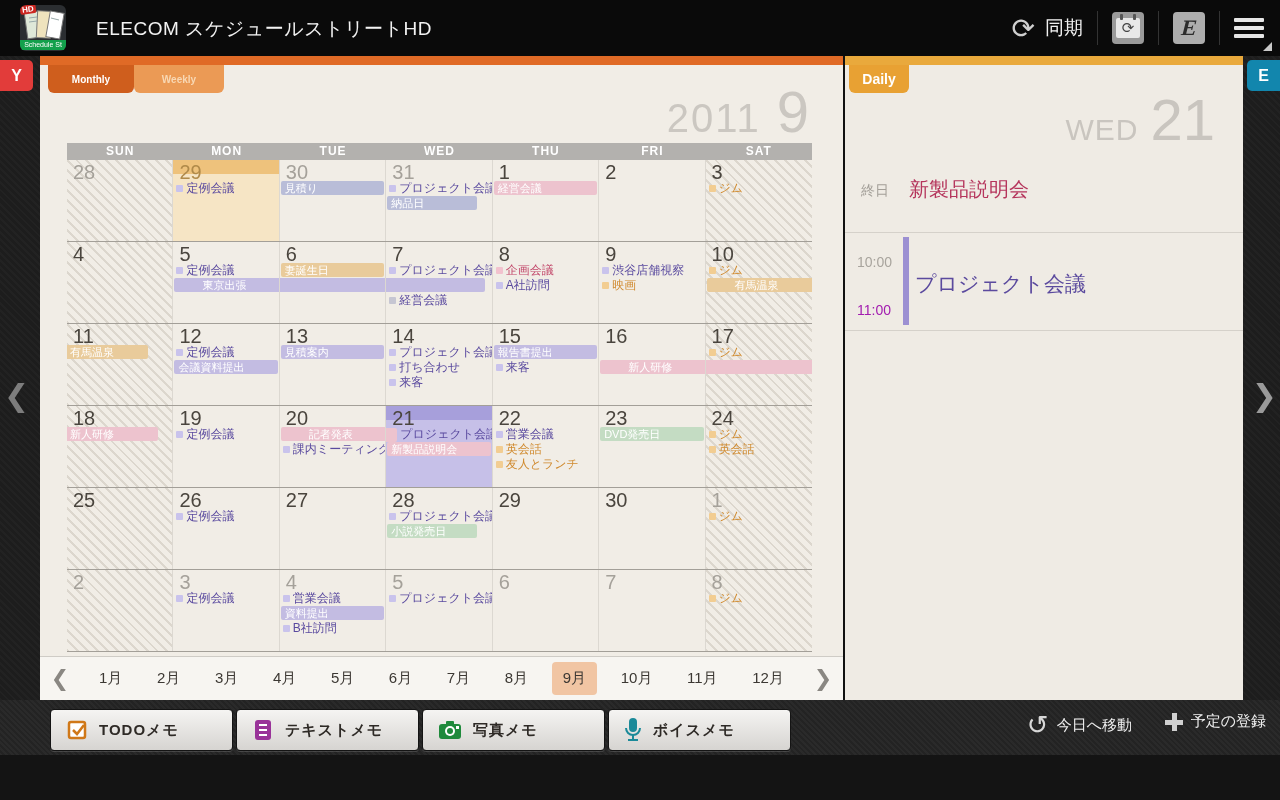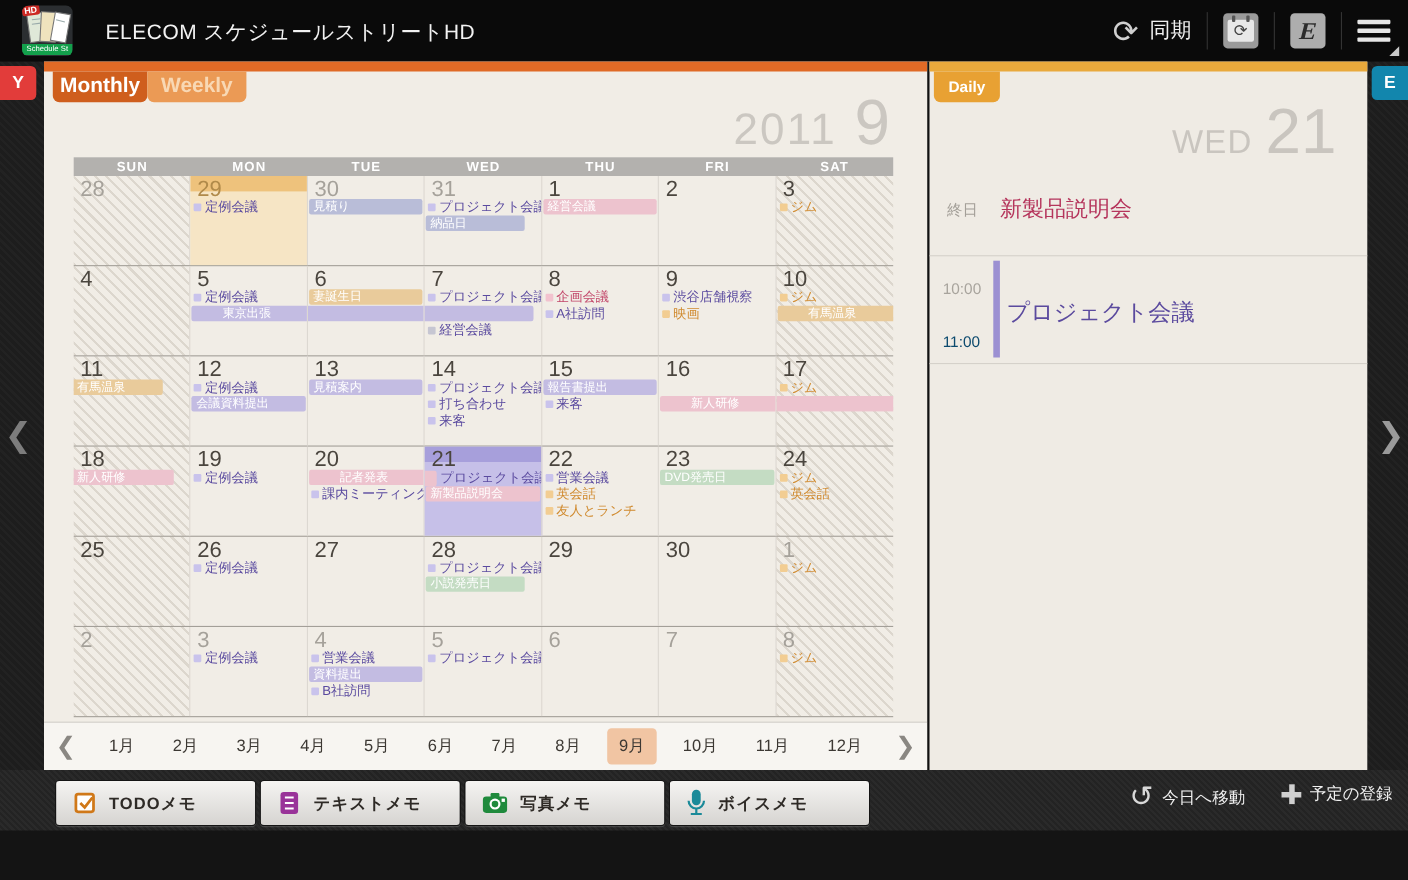--- a/index.html
+++ b/index.html
@@ -32,21 +32,21 @@
   #strip-right { right:0; width:37px; }
   #tab-y { position:absolute; left:0; top:4px; width:33px; height:31px; background:#e23c3a; border-radius:0 5px 5px 0; color:#fff; font-weight:bold; font-size:16px; display:flex; align-items:center; justify-content:center; }
   #tab-e { position:absolute; right:0; top:4px; width:33px; height:31px; background:#1286ad; border-radius:5px 0 0 5px; color:#fff; font-weight:bold; font-size:16px; display:flex; align-items:center; justify-content:center; }
   .edge-arrow { position:absolute; top:322px; font-size:30px; color:#7d7d7d; font-family:"DejaVu Sans",sans-serif; }
   #arrow-left { left:4px; }
   #arrow-right { right:3px; color:#9a9a9a; }
 
   
   #calpanel { position:absolute; left:40px; top:56px; width:803px; height:644px; background:#f1ede6; }
   #cal-topband { position:absolute; left:0; top:0; width:100%; height:9px; background:#e06a26; }
-  .vtab { position:absolute; top:9px; height:28px; display:flex; align-items:center; justify-content:center; font-weight:bold; font-size:19px; border-radius:0 0 6px 6px; }
+  .vtab { position:absolute; top:9px; height:28px; display:flex; align-items:center; justify-content:center; font-weight:bold; font-size:10px; border-radius:0 0 6px 6px; }
   #tab-monthly { left:8px; width:86px; background:#cf5e1d; color:#fff; }
   #tab-weekly { left:94px; width:90px; background:#eb9a55; color:#f8d8b4; }
   #ym { position:absolute; right:34px; top:22px; display:flex; align-items:baseline; color:#cbc7c1; }
   #ym .yr { font-size:40px; letter-spacing:2px; }
   #ym .mo { font-size:58px; margin-left:16px; }
 
   #cal-grid { position:absolute; left:27px; top:87px; width:745px; }
   #dow-row { display:grid; grid-template-columns:repeat(7,1fr); background:#b3b1ae; height:17px; }
   #dow-row span { color:#fff; font-size:12px; font-weight:bold; text-align:center; line-height:17px; letter-spacing:1px; }
   .wk-row { display:grid; grid-template-columns:repeat(7,1fr); border-bottom:1px solid #a39f98; }
@@ -84,21 +84,21 @@
   #tab-daily { position:absolute; left:4px; top:9px; width:60px; height:28px; background:#e8a133; color:#fff; font-weight:bold; font-size:14px; display:flex; align-items:center; justify-content:center; border-radius:0 0 6px 6px; }
   #daily-date { position:absolute; right:28px; top:30px; display:flex; align-items:baseline; color:#c9c5bf; }
   #daily-date .wd { font-size:30px; letter-spacing:1px; }
   #daily-date .dn { font-size:58px; margin-left:12px; }
   #allday-row { position:absolute; left:0; top:118px; width:100%; height:58px; }
   #allday-label { position:absolute; left:16px; top:8px; font-size:14px; color:#a39f98; }
   #allday-event { position:absolute; left:64px; top:2px; font-size:20px; color:#b5355c; }
   .h-div { position:absolute; left:0; width:100%; height:1px; background:#d5d1ca; }
   #timed-block { position:absolute; left:0; top:176px; width:100%; height:98px; }
   #t-start { position:absolute; left:12px; top:22px; font-size:14px; color:#a8a49d; }
-  #t-end { position:absolute; left:12px; top:70px; font-size:14px; color:#0c4a6e; }
+  #t-end { position:absolute; left:12px; top:70px; font-size:14px; color:#a21caf; }
   #t-bar { position:absolute; left:58px; top:5px; width:6px; height:88px; background:#9c90d2; }
   #timed-event { position:absolute; left:70px; top:38px; font-size:21px; color:#5b4a9e; }
 
   
   #toolbar { position:absolute; left:0; top:700px; width:1280px; height:55px; background:#232323;
     background-image:repeating-linear-gradient(45deg, rgba(255,255,255,0.03) 0 2px, transparent 2px 4px); }
   .memo-btn { position:absolute; top:9px; width:183px; height:42px; background:linear-gradient(#f5f4f2,#d6d4d1); border:1px solid #141414; border-radius:4px; display:flex; align-items:center; padding-left:14px; gap:10px; box-shadow:0 1px 0 rgba(255,255,255,0.15); }
   .memo-btn .lbl { font-size:15px; font-weight:bold; color:#2e2a26; letter-spacing:1px; }
   .tb-right { position:absolute; top:12px; display:flex; align-items:center; gap:8px; color:#eee; }
   .tb-right .lbl { font-size:15px; font-weight:normal; color:#f0f0f0; }

